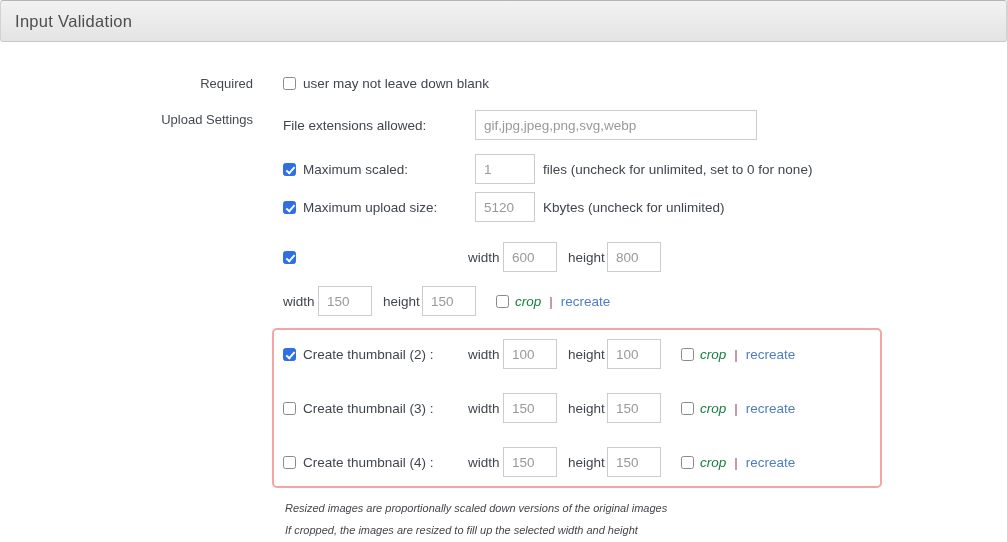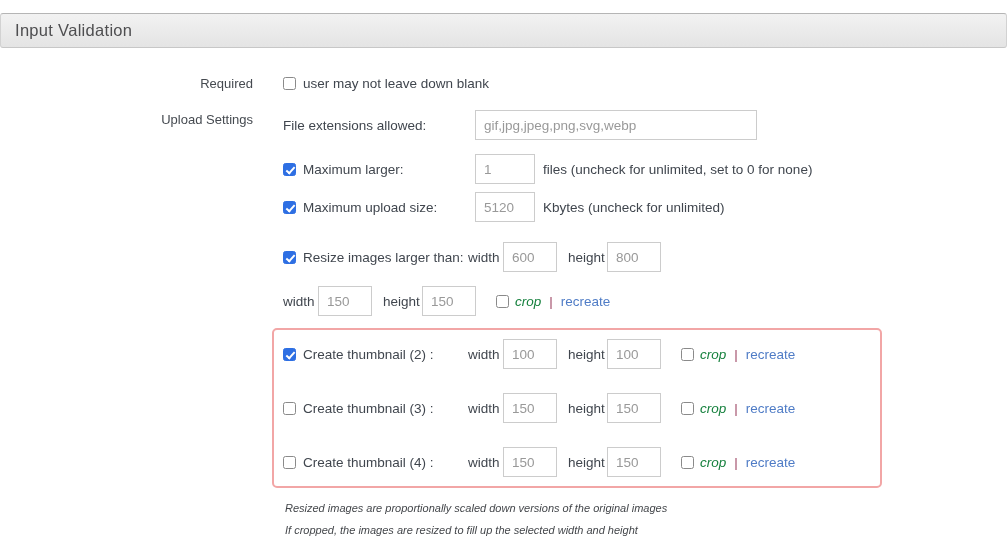--- a/index.html
+++ b/index.html
@@ -4,21 +4,21 @@
 <style>
   html,body{margin:0;padding:0;}
   body{
     width:1007px;height:542px;position:relative;overflow:hidden;
     background:#ffffff;
     font-family:"Liberation Sans",sans-serif;
     font-size:13.5px;color:#40464e;
   }
   
   .panel-header{
-    position:absolute;top:13px;left:0;width:1007px;height:35px;
+    position:absolute;top:0;left:0;width:1007px;height:42px;
     box-sizing:border-box;
     background:linear-gradient(#f2f2f2,#e4e4e4);
     border:1px solid #d2d2d2;border-top-color:#b5b5b5;border-bottom-color:#c7c7c7;
     border-radius:3px;
     display:flex;align-items:center;padding-left:14px;
   }
   .panel-header .title{
     font-size:16.5px;color:#4e4e50;letter-spacing:.3px;
   }
   
@@ -102,39 +102,38 @@
 </div>
 
 <div class="row r-fileext">
   <span class="lbl-col">File extensions allowed:</span>
   <input class="txt w-ext" type="text" value="gif,jpg,jpeg,png,svg,webp" style="">
 </div>
 
 <div class="row r-maxup">
   <span class="lbl-col">
     <span class="cb checked"></span>
-    <span>Maximum larger:</span>
+    <span>Maximum scaled:</span>
   </span>
   <input class="txt w-num" type="text" value="1" style="">
   <span class="suffix">files (uncheck for unlimited, set to 0 for none)</span>
 </div>
 
 <div class="row r-maxsize">
   <span class="lbl-col">
     <span class="cb checked"></span>
     <span>Maximum upload size:</span>
   </span>
   <input class="txt w-num" type="text" value="5120" style="">
   <span class="suffix">Kbytes (uncheck for unlimited)</span>
 </div>
 
 <div class="row r-resize">
   <span class="lbl-col-dim">
     <span class="cb checked"></span>
-    <span>Resize images larger than:</span>
   </span>
   <span class="dim-label">width</span>
   <input class="txt w-dim" type="text" value="600" style="">
   <span class="dim-label-h">height</span>
   <input class="txt w-dim" type="text" value="800" style="">
 </div>
 
 <div class="row r-t0">
   <span class="dim-label">width</span>
   <input class="txt w-dim" type="text" value="150" style="">

